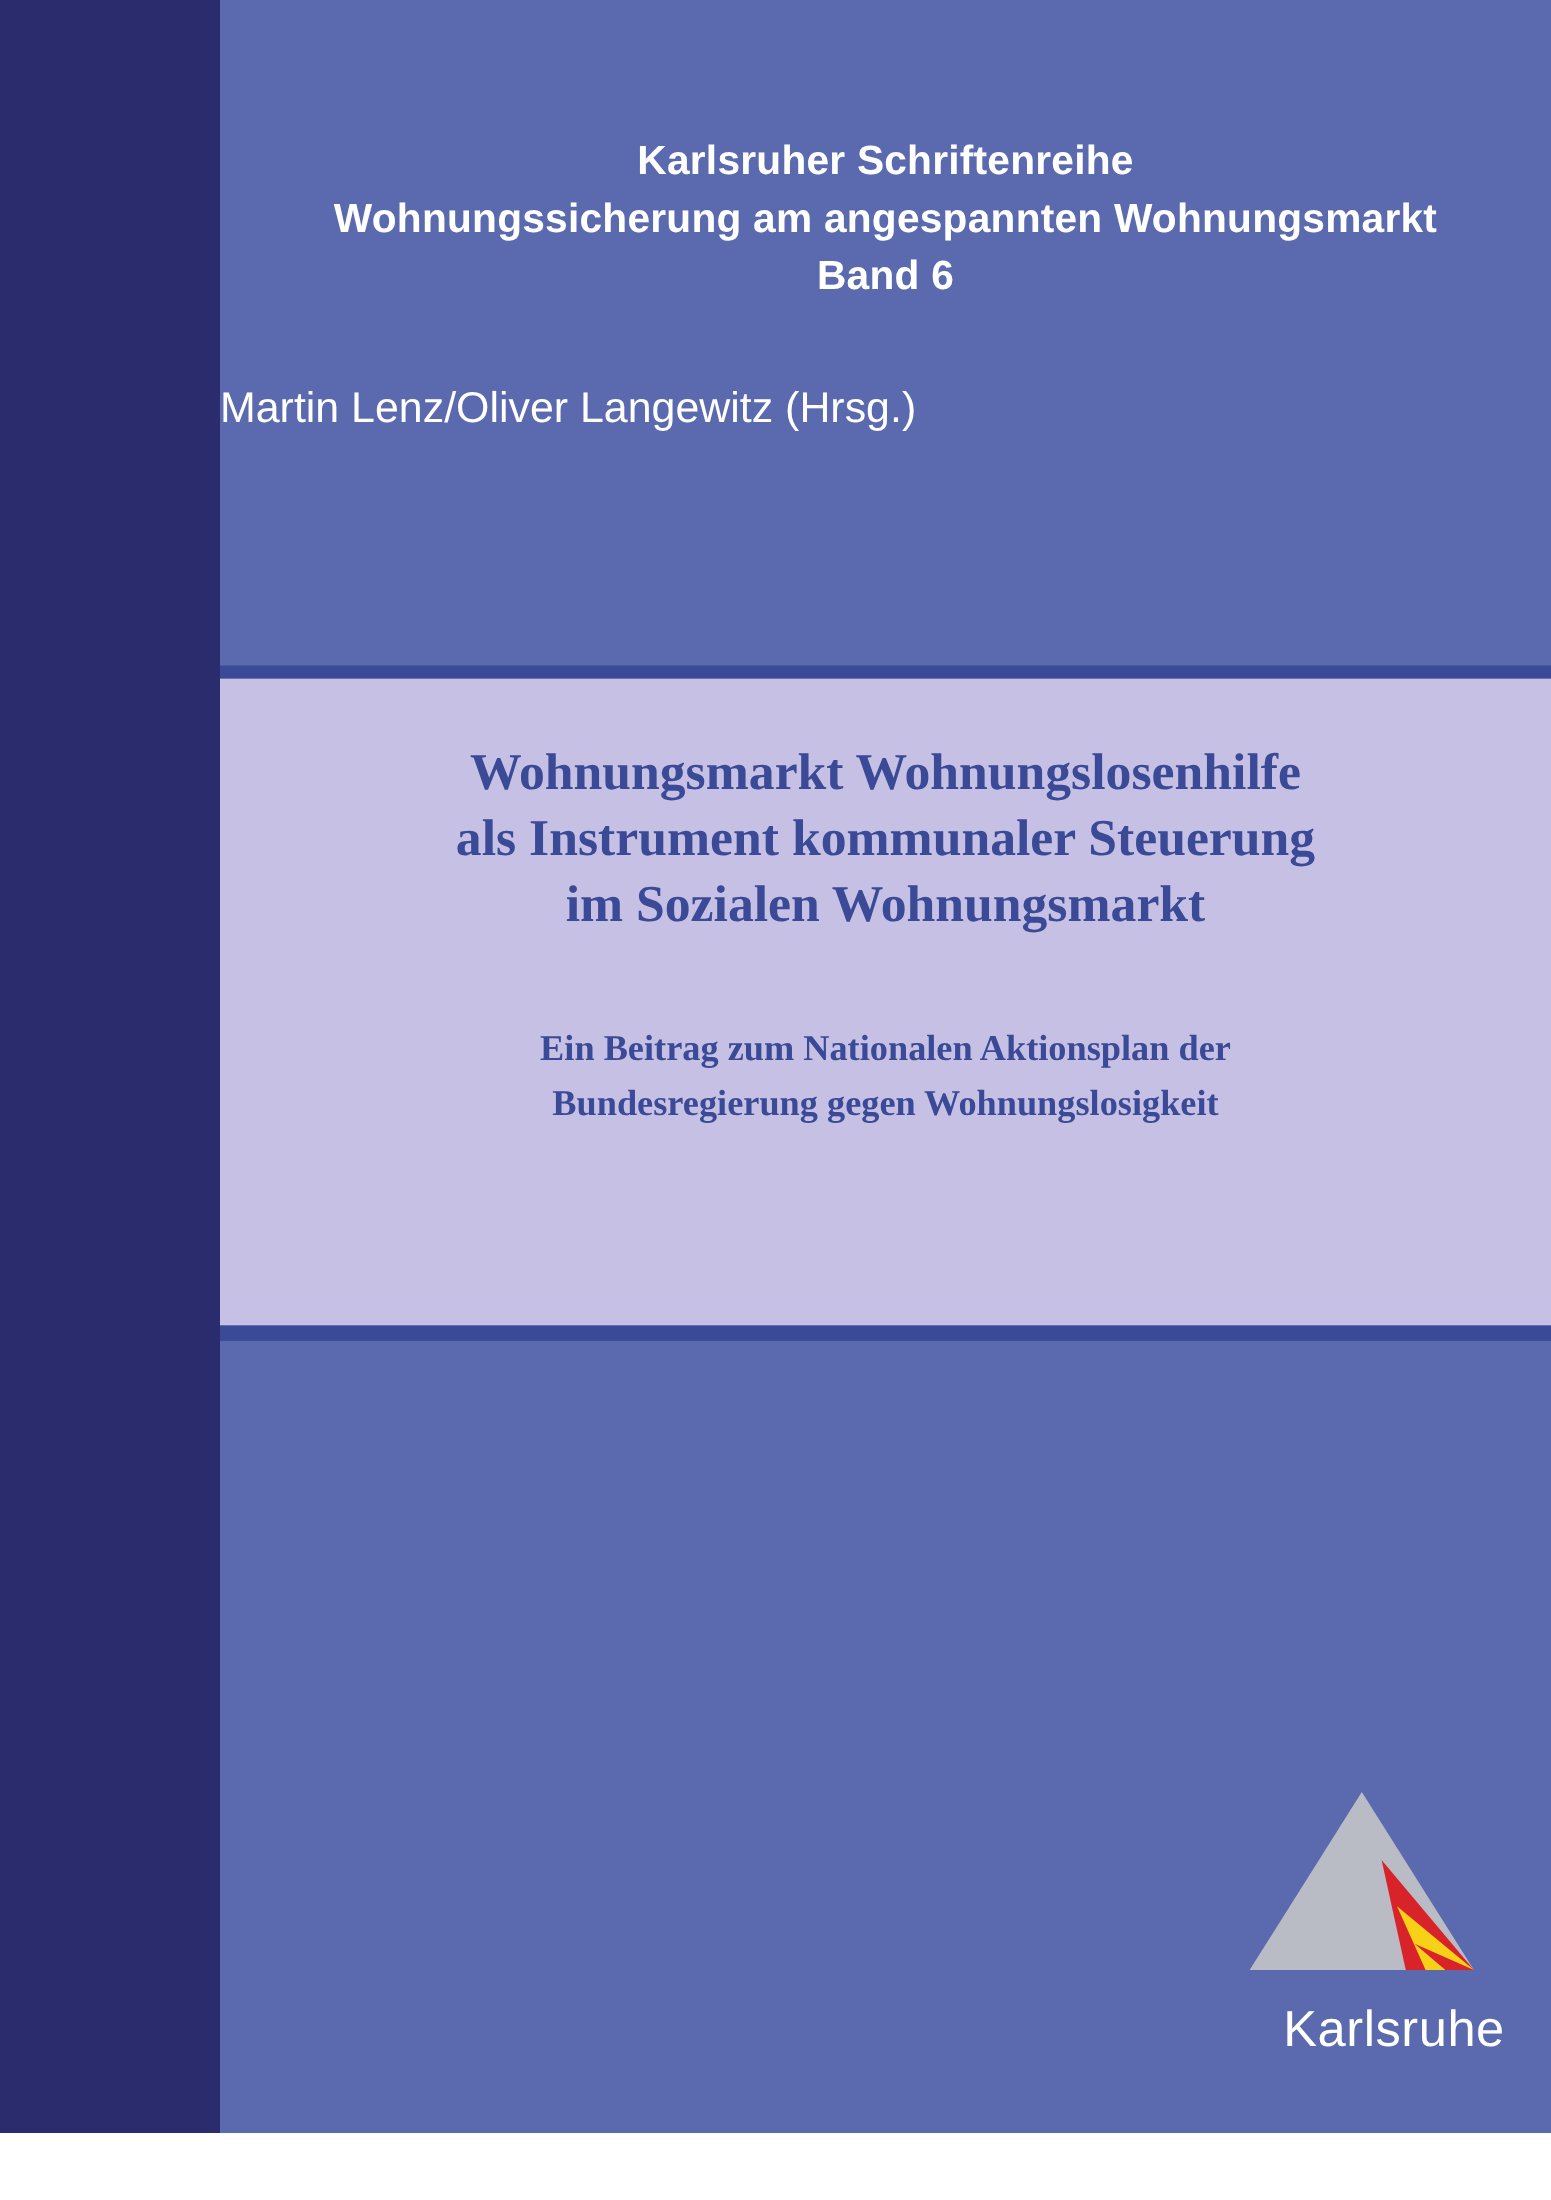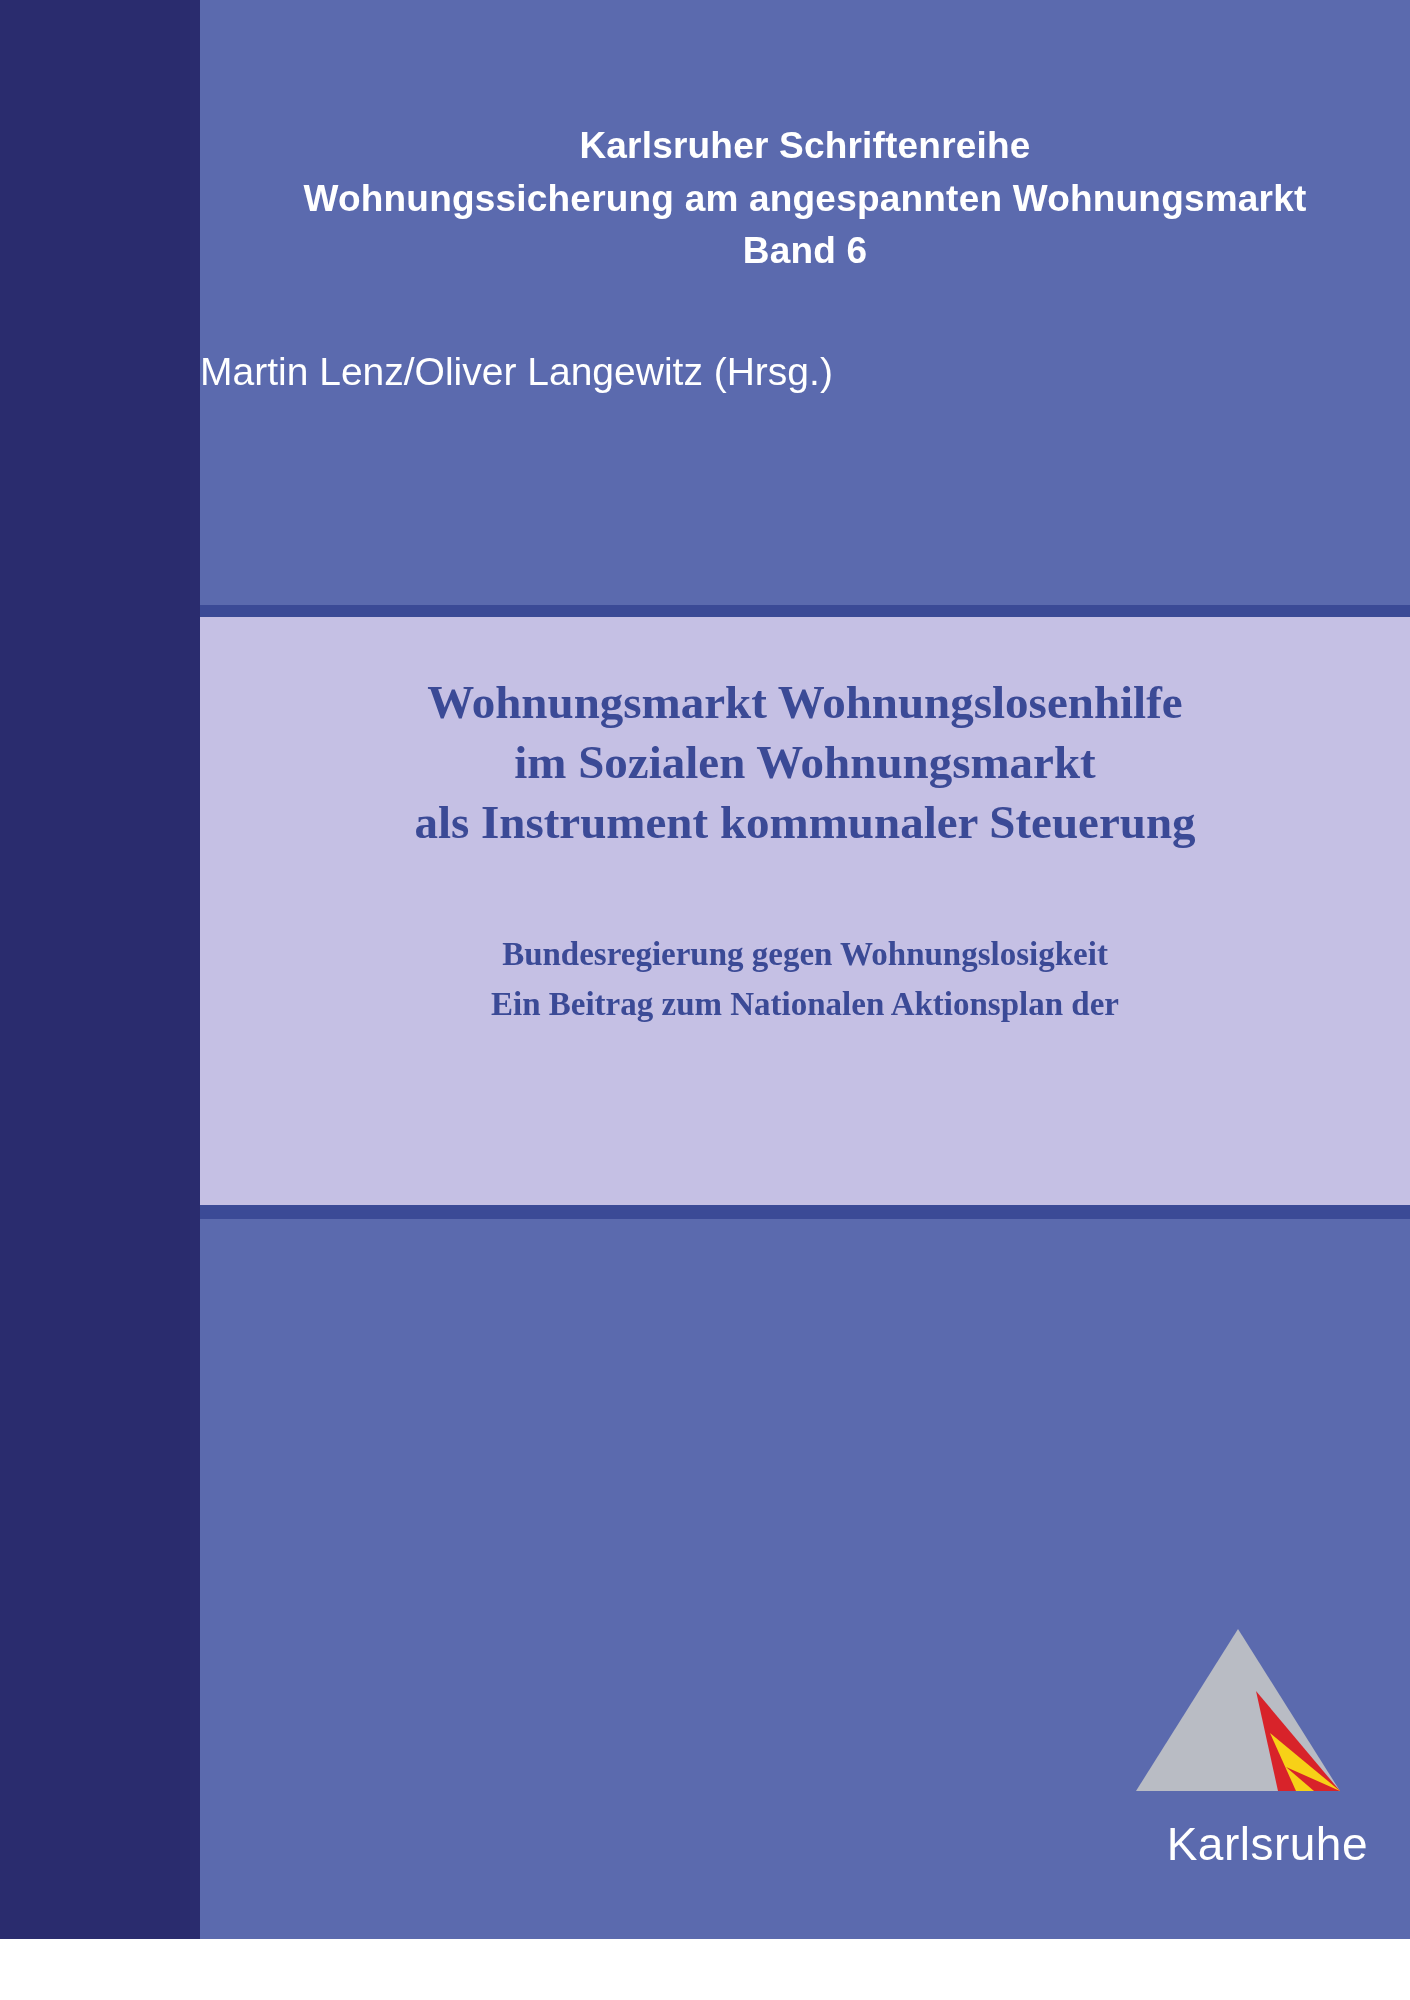--- a/index.html
+++ b/index.html
@@ -177,27 +177,27 @@
   </div>
 
   <div class="editors">Martin Lenz/Oliver Langewitz (Hrsg.)</div>
 
   <div class="bar-top"></div>
 
   <div class="title-panel"></div>
 
   <div class="main-title">
     <div>Wohnungsmarkt Wohnungslosenhilfe</div>
+    <div>als Instrument kommunaler Steuerung</div>
     <div>im Sozialen Wohnungsmarkt</div>
-    <div>als Instrument kommunaler Steuerung</div>
   </div>
 
   <div class="subtitle">
+    <div>Ein Beitrag zum Nationalen Aktionsplan der</div>
     <div>Bundesregierung gegen Wohnungslosigkeit</div>
-    <div>Ein Beitrag zum Nationalen Aktionsplan der</div>
   </div>
 
 
   <div class="bar-bottom"></div>
 
   <div class="bottom-block"></div>
 
   <div class="logo">
     <div class="logo-mark">
       <svg width="250" height="180" viewBox="0 0 250 180" xmlns="http://www.w3.org/2000/svg">

